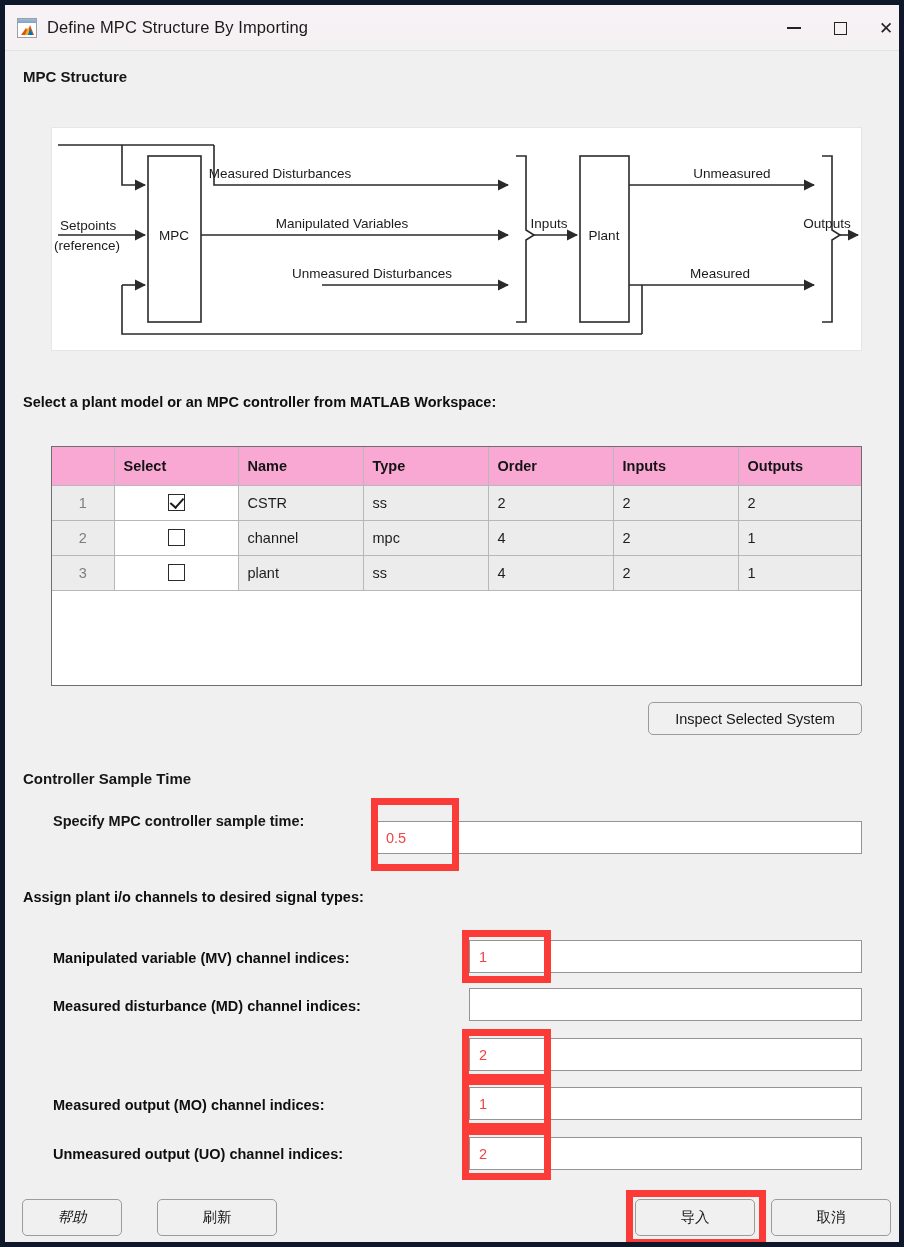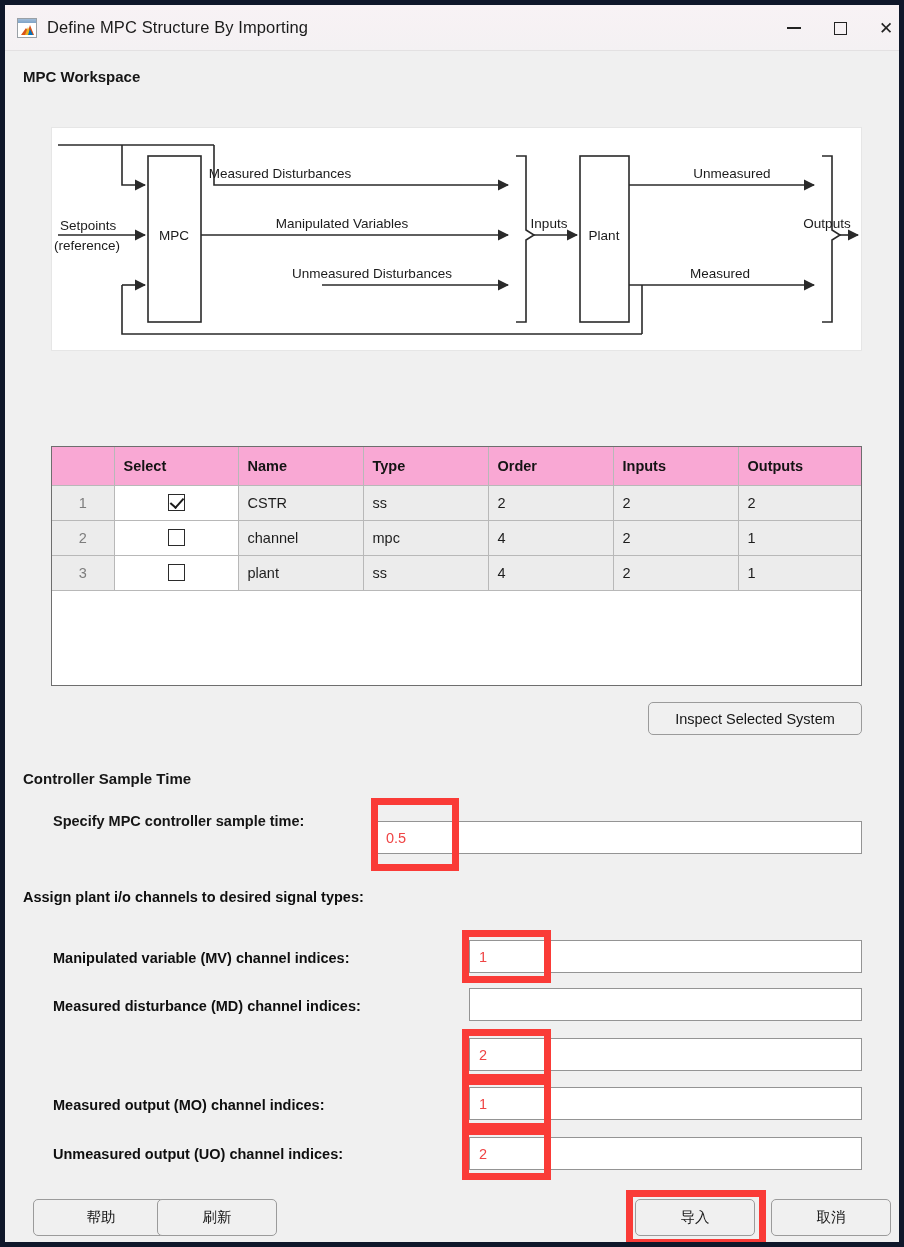--- a/index.html
+++ b/index.html
@@ -171,21 +171,21 @@
         </div>
       <div class="wctrl">
           <span class="sq"></span>
         </div>
       <div class="wctrl">✕</div>
     </div>
   </div>
 
   <div id="content">
 
-    <div class="section-title" style="left:18px; top:17px;">MPC Workspace</div>
+    <div class="section-title" style="left:18px; top:17px;">MPC Structure</div>
 
     <div id="diagram">
       <svg width="809" height="222" viewBox="0 0 809 222">
         <defs>
           <marker id="ah" viewBox="0 0 10 10" refX="9" refY="5" markerWidth="7" markerHeight="7" orient="auto-start-reverse">
             <path d="M 0 0 L 10 5 L 0 10 z" fill="#2a2a2a"></path>
           </marker>
         </defs>
         <g stroke="#2a2a2a" stroke-width="1.6" fill="none">
 
@@ -228,20 +228,21 @@
           <text x="290" y="100" text-anchor="middle">Manipulated Variables</text>
           <text x="320" y="150" text-anchor="middle">Unmeasured Disturbances</text>
           <text x="497" y="100" text-anchor="middle">Inputs</text>
           <text x="680" y="50" text-anchor="middle">Unmeasured</text>
           <text x="668" y="150" text-anchor="middle">Measured</text>
           <text x="775" y="100" text-anchor="middle">Outputs</text>
         </g>
       </svg>
     </div>
 
+    <div class="bold-label" style="left:18px; top:343px;">Select a plant model or an MPC controller from MATLAB Workspace:</div>
 
     <div id="model-table">
       <div id="table-filler"></div>
       <table>
         <colgroup>
           <col style="width:62px">
             <col style="width:124px">
             <col style="width:125px">
           <col style="width:125px">
             <col style="width:125px">
@@ -313,21 +314,21 @@
     <div class="tfield" style="left:464px; top:937px; width:393px; height:33px;" placeholder=""></div>
 
     <div class="tfield" style="left:464px; top:987px; width:393px; height:33px;" placeholder="">2</div>
 
     <div class="bold-label" style="left:48px; top:1046px;">Measured output (MO) channel indices:</div>
     <div class="tfield" style="left:464px; top:1036px; width:393px; height:33px;" placeholder="">1</div>
 
     <div class="bold-label" style="left:48px; top:1095px;">Unmeasured output (UO) channel indices:</div>
     <div class="tfield" style="left:464px; top:1086px; width:393px; height:33px;" placeholder="">2</div>
 
-    <div class="btn" style="left:28px; top:1148px; width:136px; height:37px;">帮助</div>
+    <div class="btn" style="left:17px; top:1148px; width:100px; height:37px;font-style:italic;">帮助</div>
     <div class="btn" style="left:152px; top:1148px; width:120px; height:37px;">刷新</div>
     <div class="btn" style="left:630px; top:1148px; width:120px; height:37px;">导入</div>
     <div class="btn" style="left:766px; top:1148px; width:120px; height:37px;">取消</div>
 
     <div class="redbox" style="left:366px; top:747px; width:88px; height:73px;"></div>
     <div class="redbox" style="left:457px; top:879px; width:89px; height:53px;"></div>
     <div class="redbox" style="left:457px; top:978px; width:89px; height:52px;"></div>
     <div class="redbox" style="left:457px; top:1027px; width:89px; height:52px;"></div>
     <div class="redbox" style="left:457px; top:1077px; width:89px; height:52px;"></div>
     <div class="redbox" style="left:621px; top:1139px; width:140px; height:56px;"></div>

